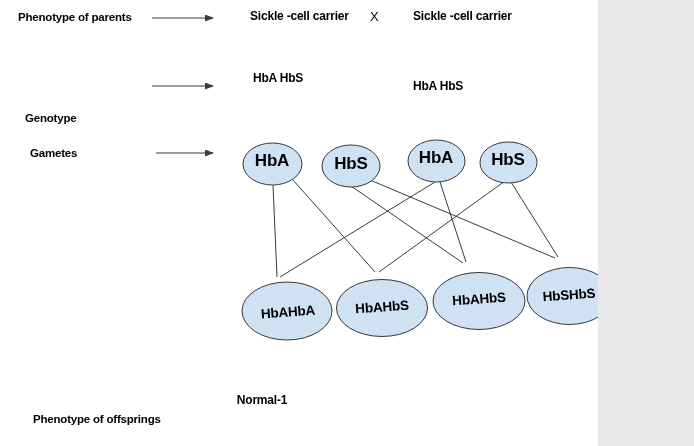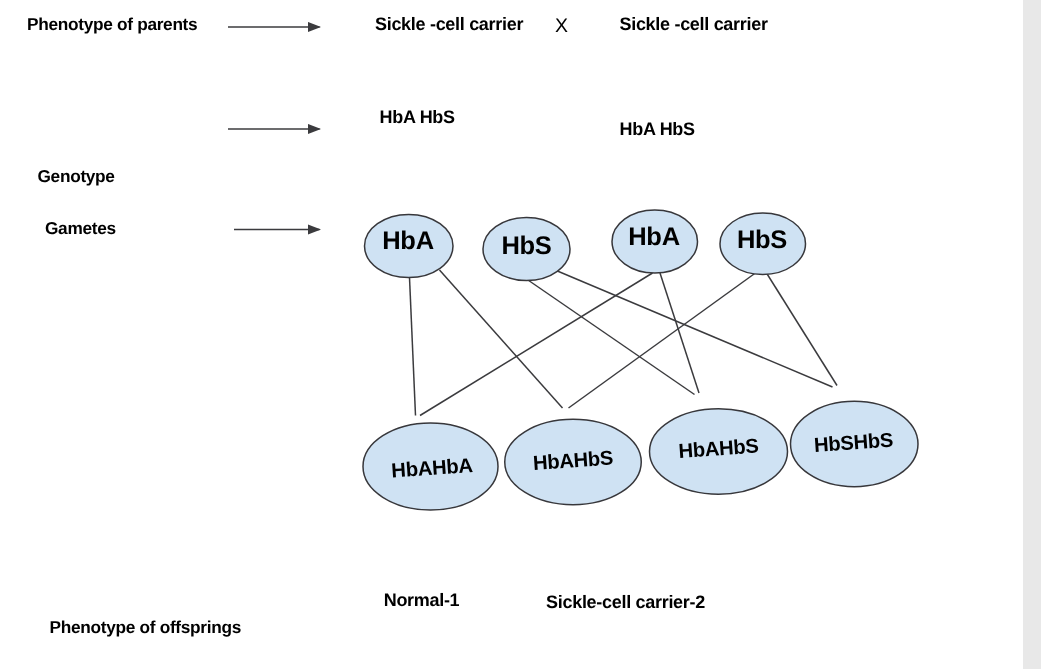--- a/index.html
+++ b/index.html
@@ -6,21 +6,21 @@
     --ellipse-fill:#cfe2f3;
     --ellipse-stroke:#37373b;
     --connector:#3b3b3e;
     --text:#000000;
     --bg:#ffffff;
   }
   *{box-sizing:border-box;}
   html,body{margin:0;padding:0;background:#e8e8e8;}
   .canvas{
     position:relative;
-    width:682px;height:446px;
+    width:598px;height:446px;
     background:var(--bg);
     font-family:"Liberation Sans", sans-serif;
     color:var(--text);
     overflow:hidden;
   }
   svg.graphics{position:absolute;left:0;top:0;width:694px;height:446px;}
   svg ellipse{fill:var(--ellipse-fill);stroke:var(--ellipse-stroke);stroke-width:1;}
   svg line.connector{stroke:var(--connector);stroke-width:1;}
   svg line.arrow{stroke:var(--connector);stroke-width:1.1;}
   #arrowhead path{fill:var(--connector);}
@@ -98,16 +98,15 @@
   <div class="node-label" style="left:351px;top:164px;">HbS</div>
   <div class="node-label" style="left:436px;top:158px;">HbA</div>
   <div class="node-label" style="left:508px;top:160px;">HbS</div>
 
   <div class="node-label off-label" style="left:288px;top:312px;">HbAHbA</div>
   <div class="node-label off-label" style="left:382px;top:307px;">HbAHbS</div>
   <div class="node-label off-label" style="left:479px;top:299px;">HbAHbS</div>
   <div class="node-label off-label" style="left:569px;top:295px;">HbSHbS</div>
 
   <div class="lbl" style="left:17px;top:413px;margin-left:16px;">Phenotype of offsprings</div>
-  <div class="lbl ann centered" style="left:281px;top:394px;">Normal-1</div>
-  <div class="lbl ann centered" style="left:417px;top:395px;">Sickle-cell carrier-2</div>
+  <div class="lbl ann centered" style="left:262px;top:394px;">Normal-1</div>
 
 </div>
 
 </body></html>

